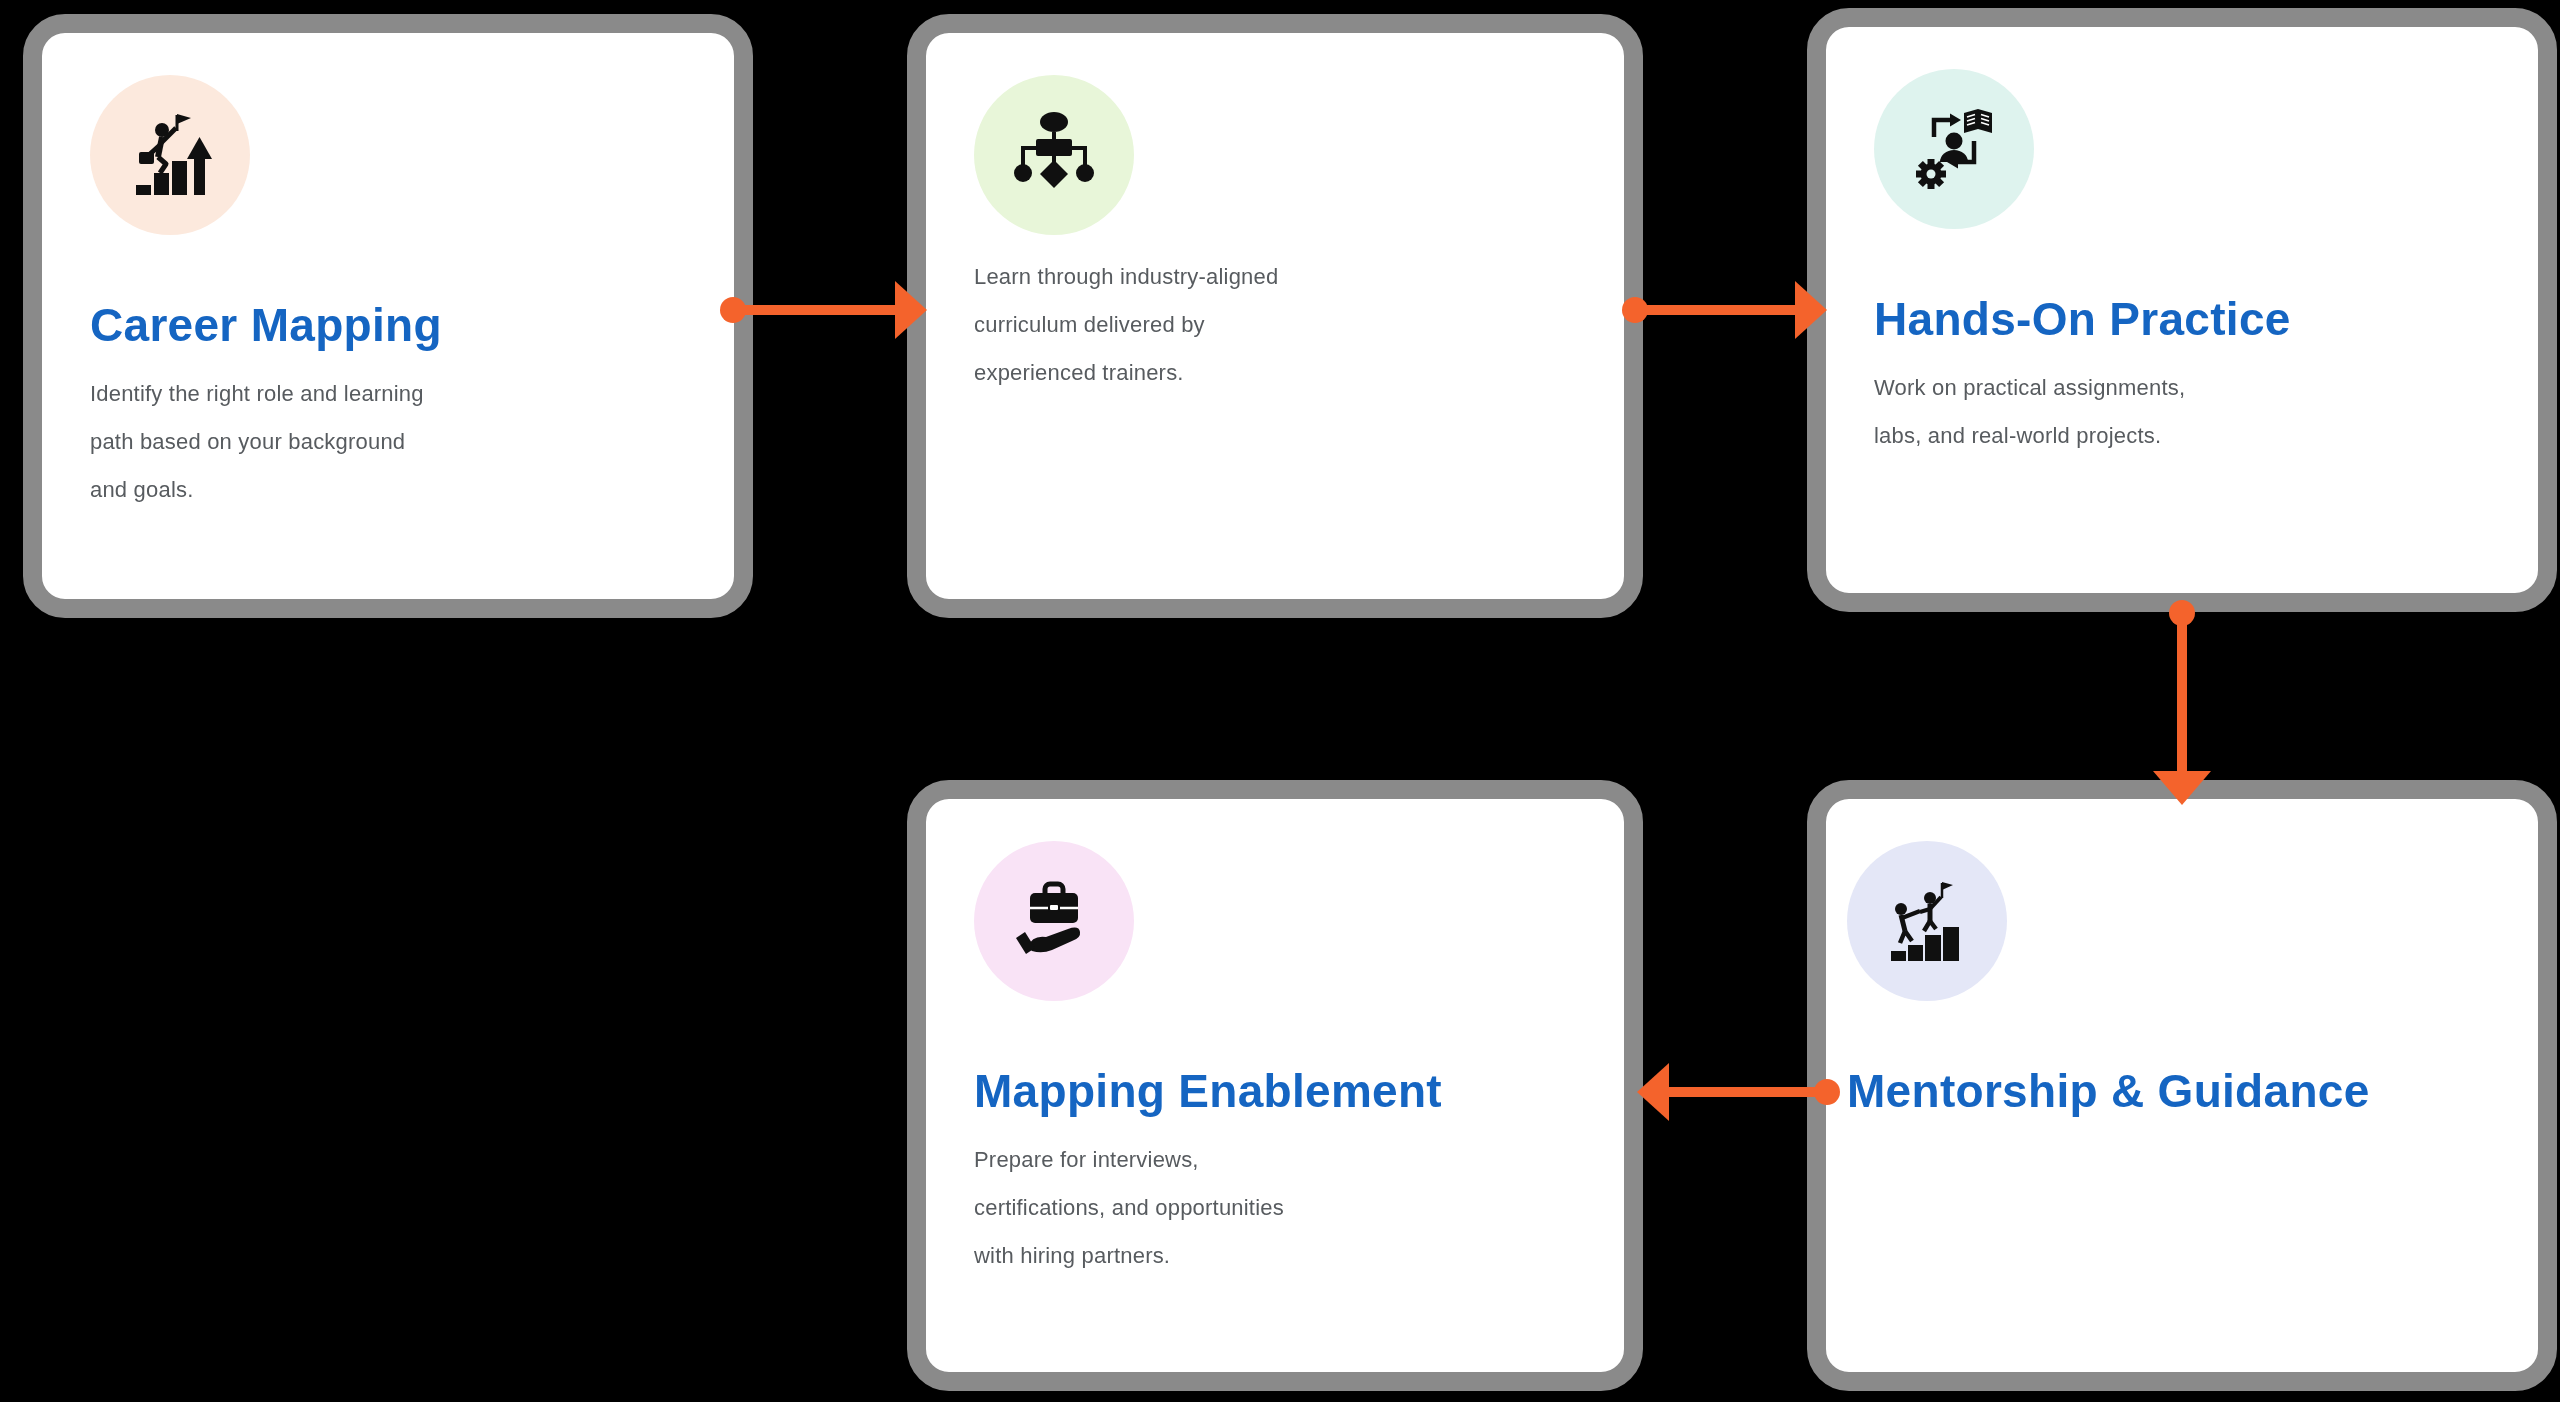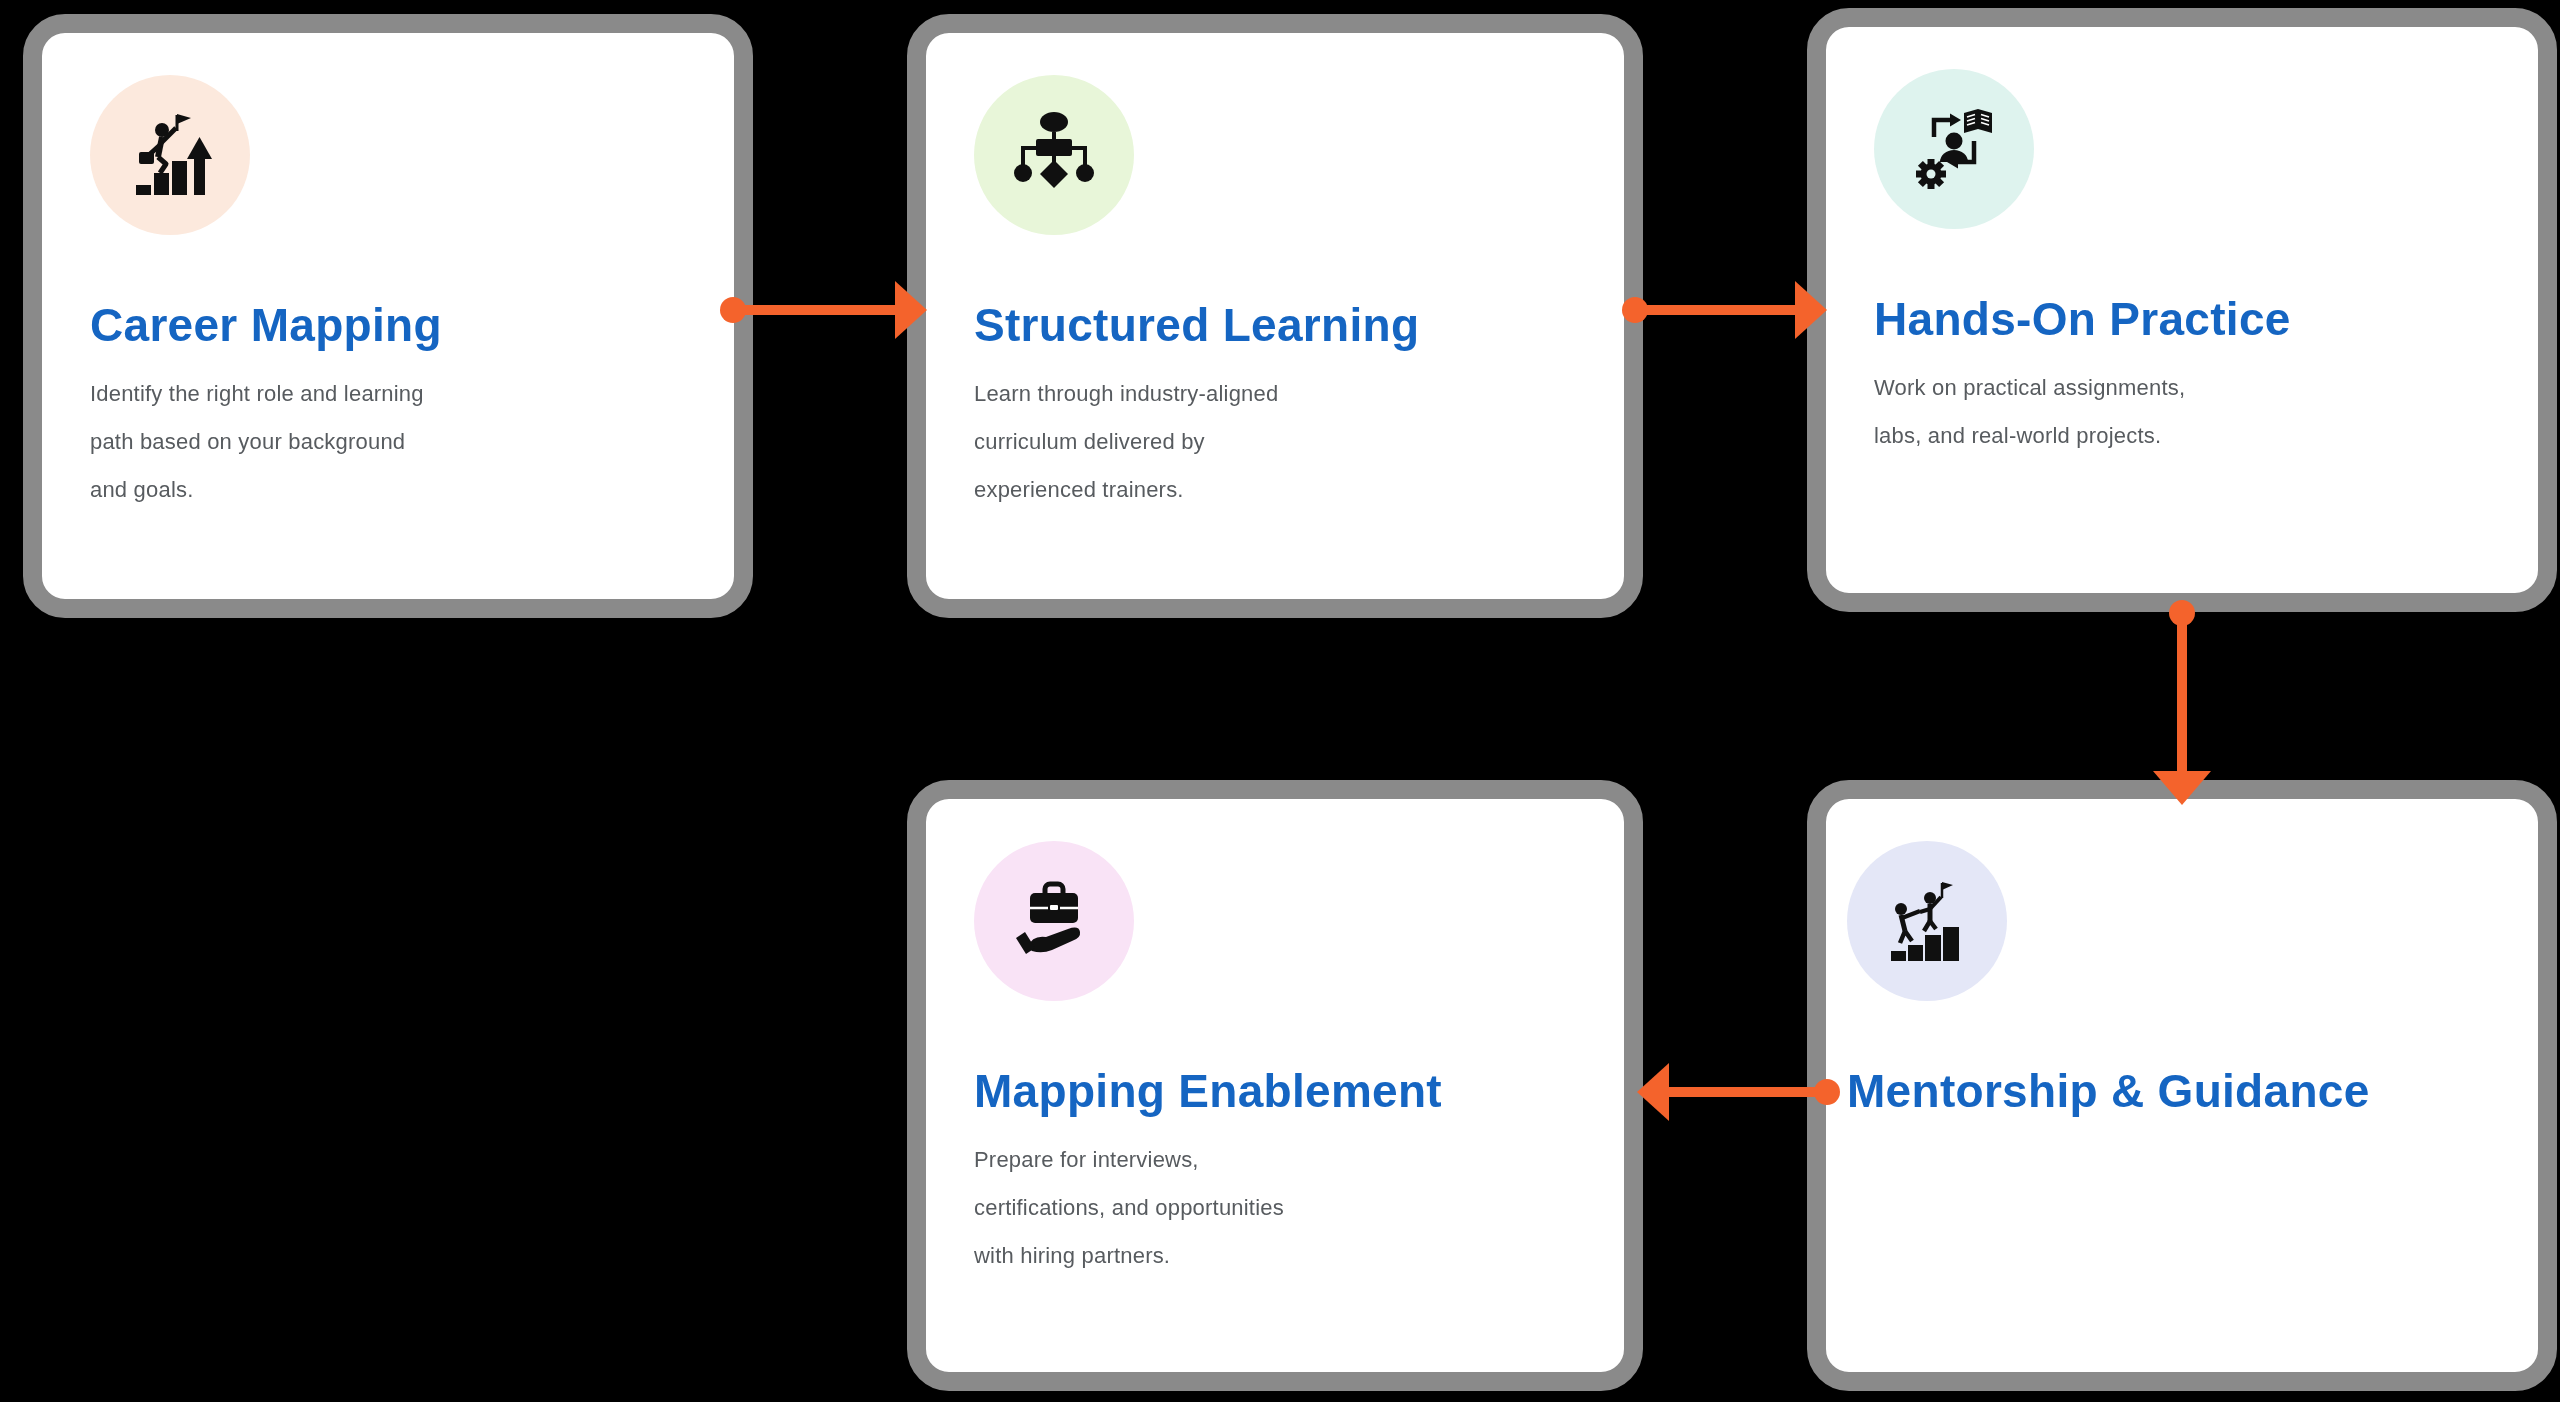--- a/index.html
+++ b/index.html
@@ -84,21 +84,20 @@
         <path class="ic-s" d="M50 27 L50 34" stroke-width="4"></path>
         <rect class="ic" x="32" y="34" width="36" height="17" rx="2"></rect>
         <path class="ic-s" d="M32 43 L19 43 L19 60" stroke-width="4"></path>
         <path class="ic-s" d="M68 43 L81 43 L81 60" stroke-width="4"></path>
         <path class="ic-s" d="M50 51 L50 58" stroke-width="4"></path>
         <circle class="ic" cx="19" cy="68" r="9"></circle>
         <circle class="ic" cx="81" cy="68" r="9"></circle>
         <polygon class="ic" points="50,55 64,69 50,83 36,69"></polygon>
       </svg>
     </div>
-    <h2 class="card-title">Structured Learning</h2>
     <p class="card-desc">Learn through industry-aligned
 curriculum delivered by
 experienced trainers.</p>
   </div>
 
   <div class="card c3">
     <div class="icon-circle" style="background-color: rgb(222, 243, 238);">
       <svg viewBox="0 0 100 100">
         <path class="ic-s" d="M30 38 L30 21 L48 21" stroke-width="4.5"></path>
         <polygon class="ic" points="46,14.5 46,27.5 57,21"></polygon>

